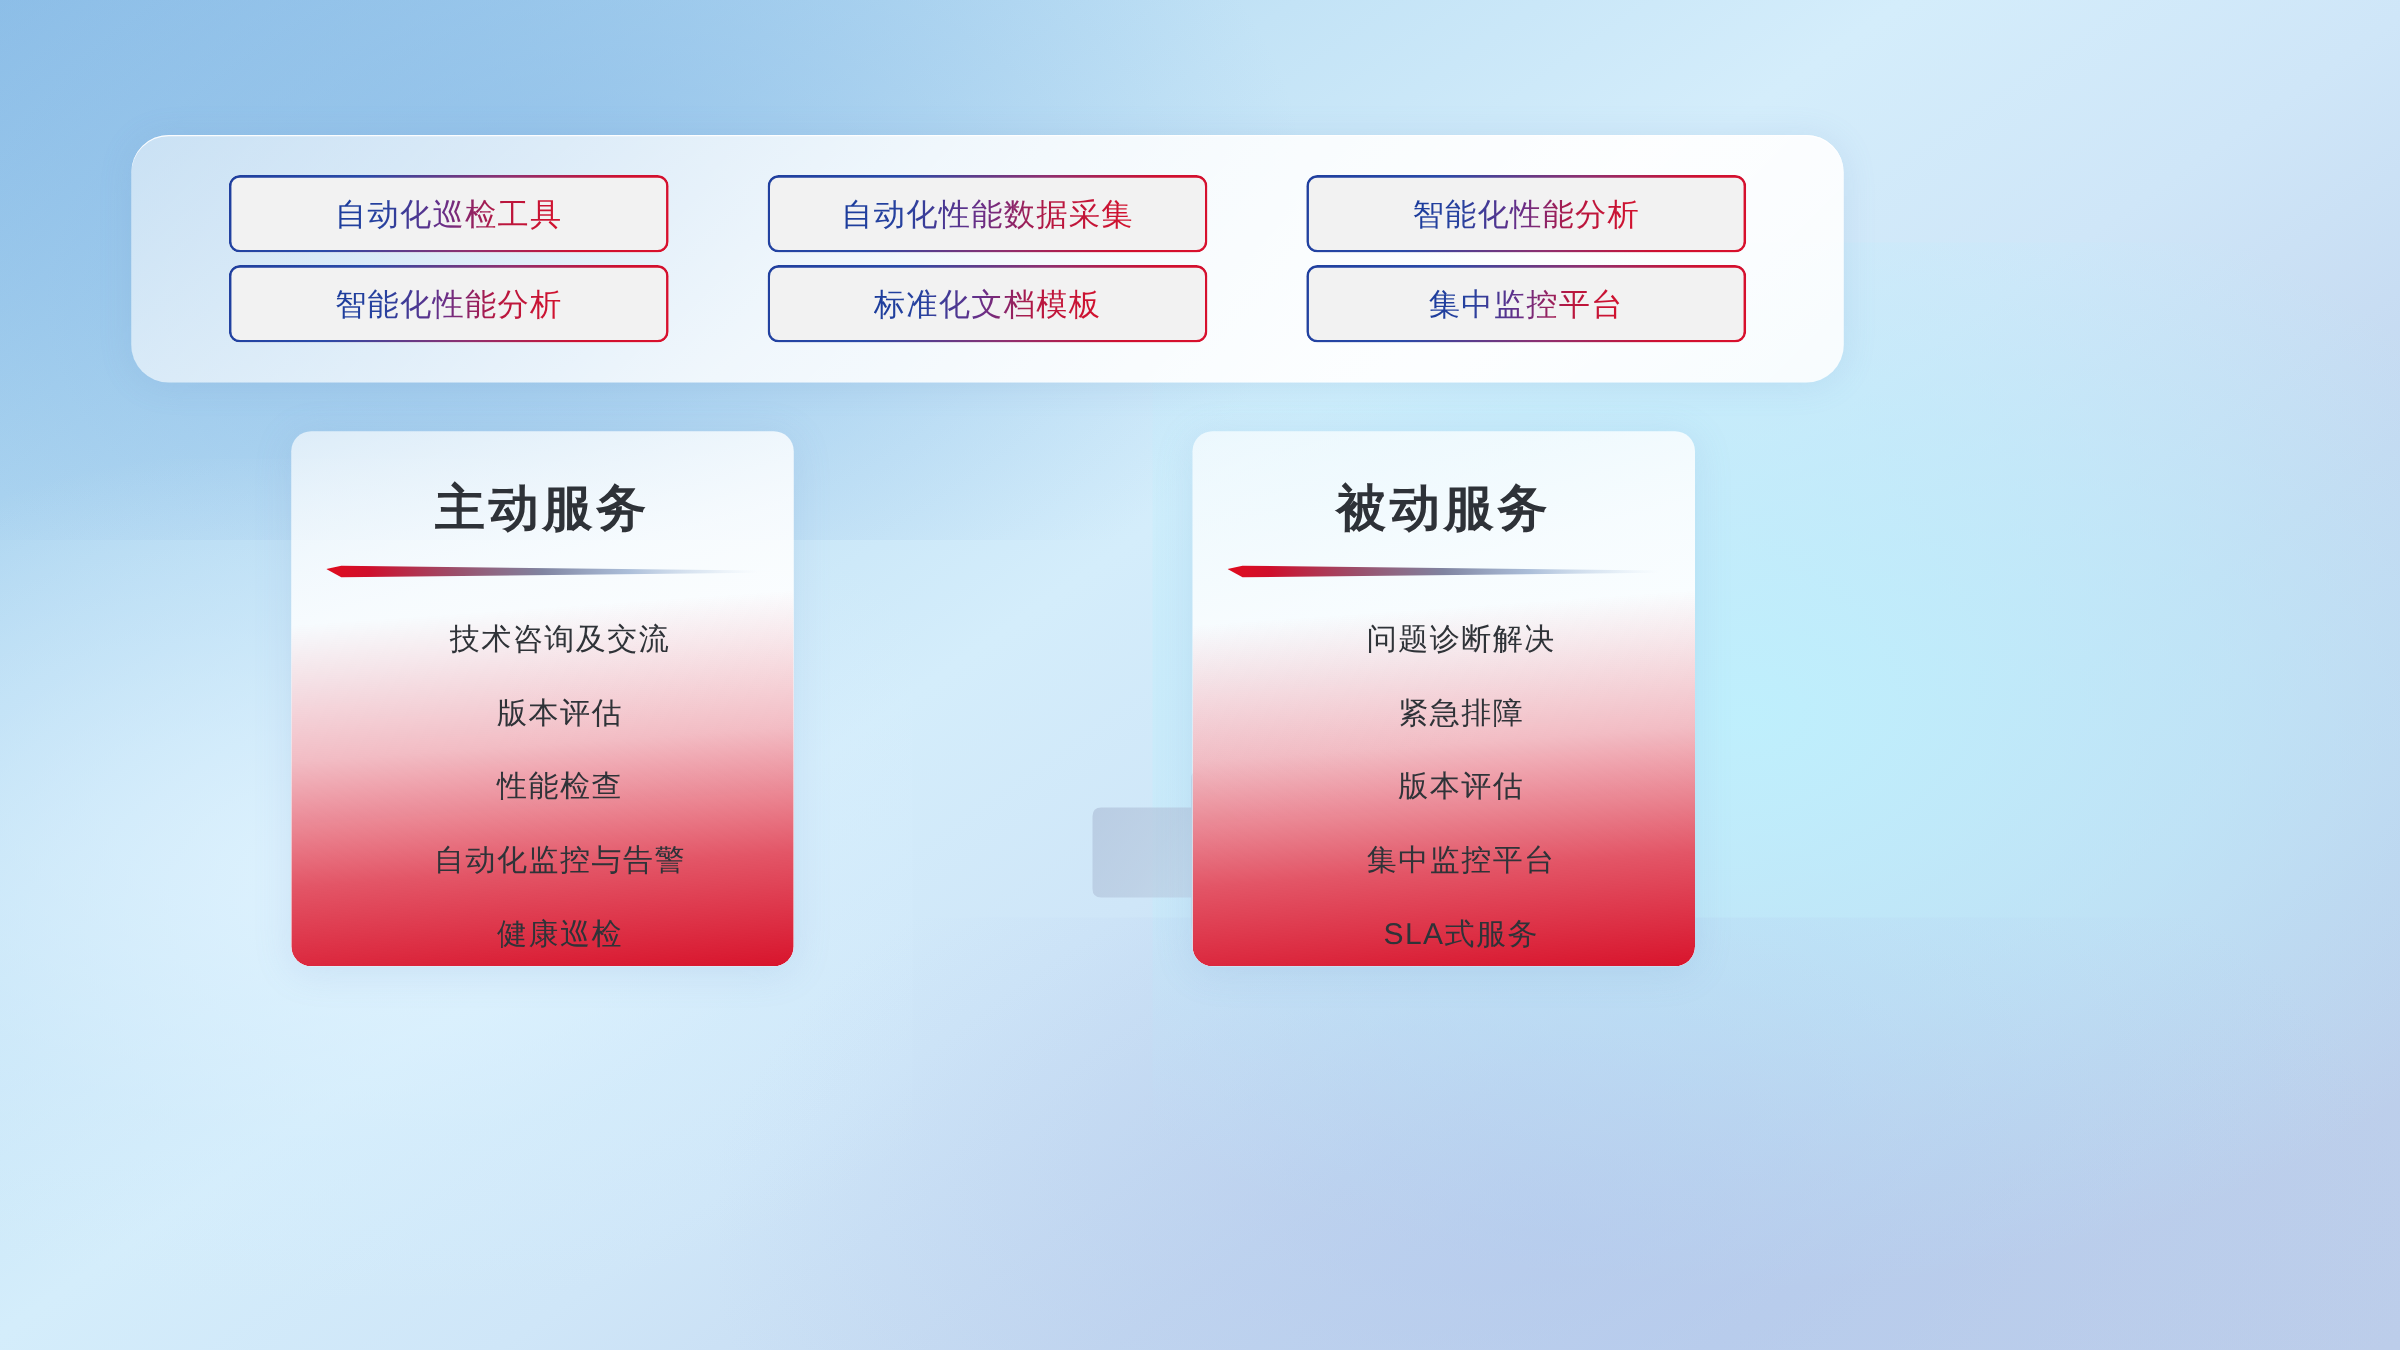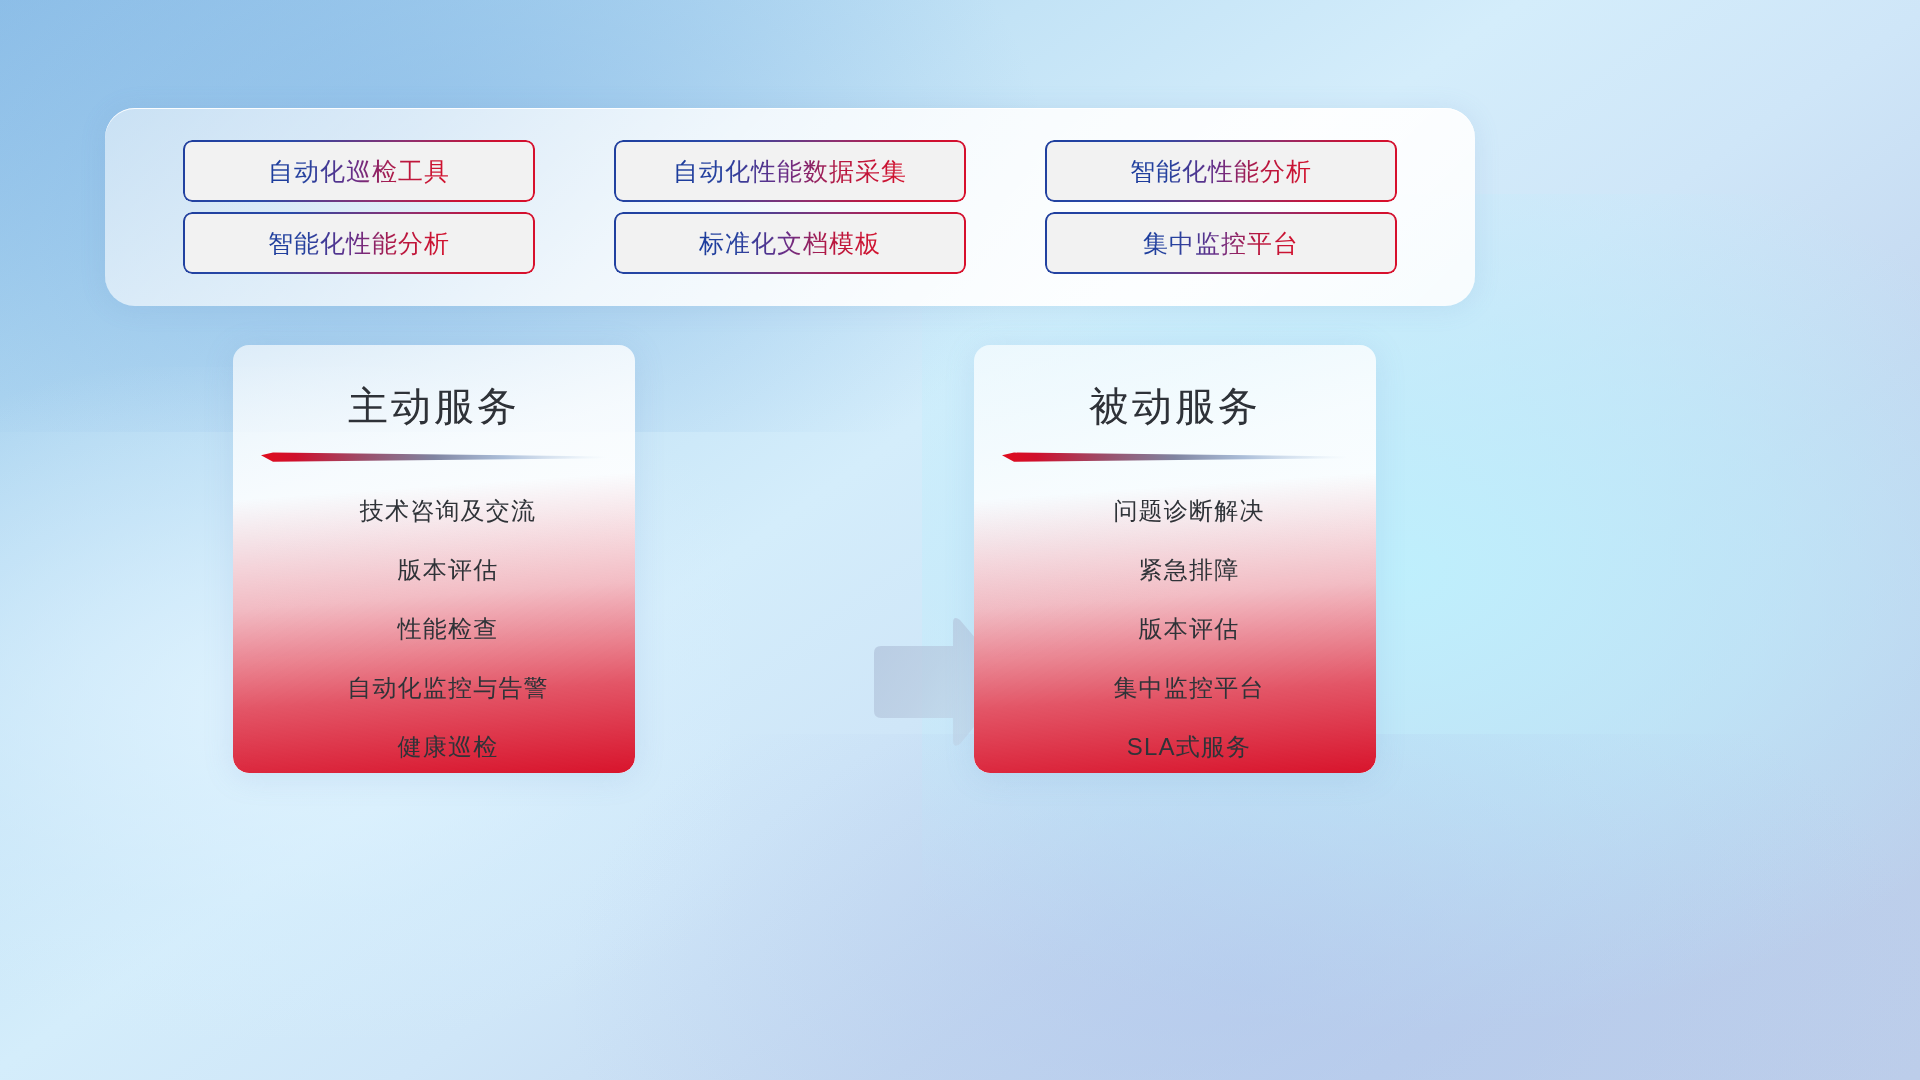--- a/index.html
+++ b/index.html
@@ -86,40 +86,40 @@
 
   
   .service-card {
     position:absolute; top:345px; width:402px; height:428px;
     border-radius:16px;
     background:linear-gradient(165deg, rgba(255,255,255,0.62) 0%, rgba(253,254,255,0.88) 30%, rgba(255,255,255,0.97) 62%, rgba(255,255,255,0.99) 100%);
     box-shadow:0 4px 30px rgba(110,150,200,0.17);
     overflow:hidden;
   }
   #card-proactive { left:233px; }
-  #card-reactive  { left:974px; }
+  #card-reactive  { left:954px; }
 
   
   .card-border {
     position:absolute; inset:0; border-radius:16px; pointer-events:none;
     border:1.6px solid transparent;
     background:
       linear-gradient(#fff0 0 0) padding-box,
       linear-gradient(176deg,
         rgba(216,20,44,0) 0%,
         rgba(216,20,44,0) 34%,
         rgba(216,20,44,0.28) 58%,
         rgba(216,20,44,0.72) 80%,
         rgba(216,20,44,1) 100%) border-box;
   }
 
   .card-title {
     position:absolute; left:0; right:0; top:34px;
     text-align:center;
-    font-size:40px; font-weight:400; letter-spacing:3px;
+    font-size:40px; font-weight:700; letter-spacing:3px;
     color:#2e3238;
     text-shadow:0 1px 1px rgba(255,255,255,0.6);
   }
 
   .card-divider {
     position:absolute; left:28px; top:107px; width:346px; height:11px;
   }
 
   .card-list {
     position:absolute; left:0; right:0; top:136px;

